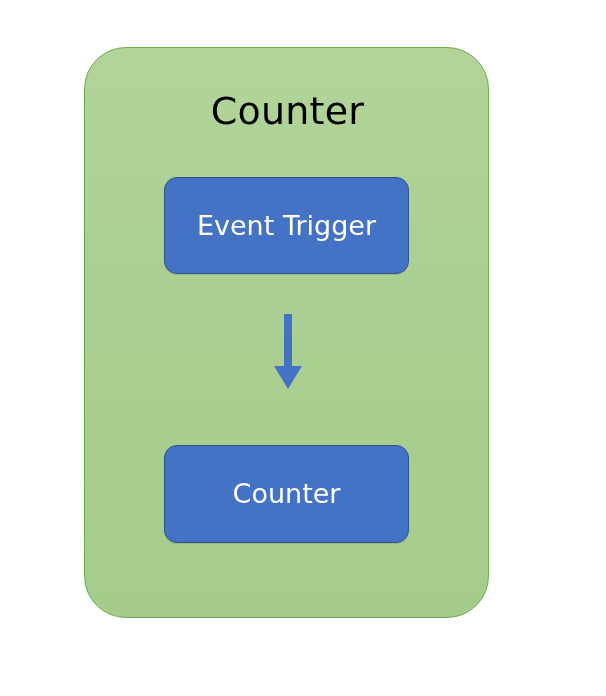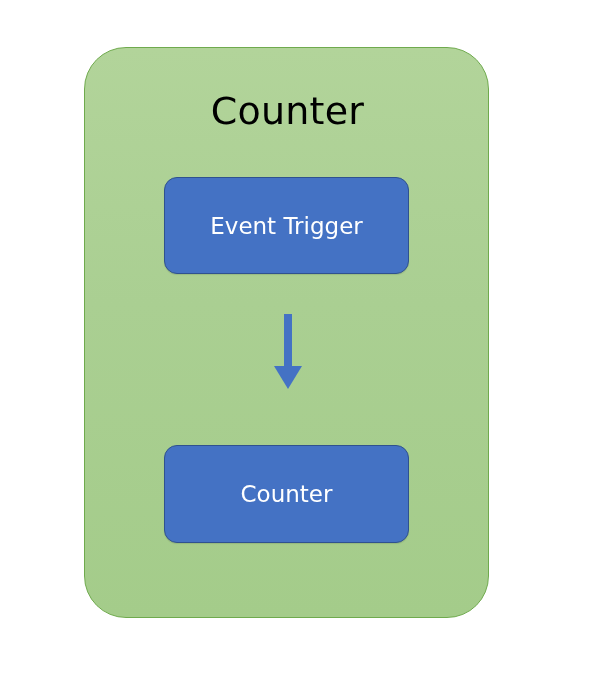--- a/index.html
+++ b/index.html
@@ -70,21 +70,21 @@
     top: 129px;
     height: 97px;
   }
 
   .process-node.action {
     top: 397px;
     height: 98px;
   }
 
   .process-label {
-    font-size: 23px;
+    font-size: 27px;
     line-height: 32px;
     color: #ffffff;
     font-family: "DejaVu Sans", sans-serif;
     font-weight: 400;
     text-align: center;
     white-space: nowrap;
     user-select: none;
   }
 
   

